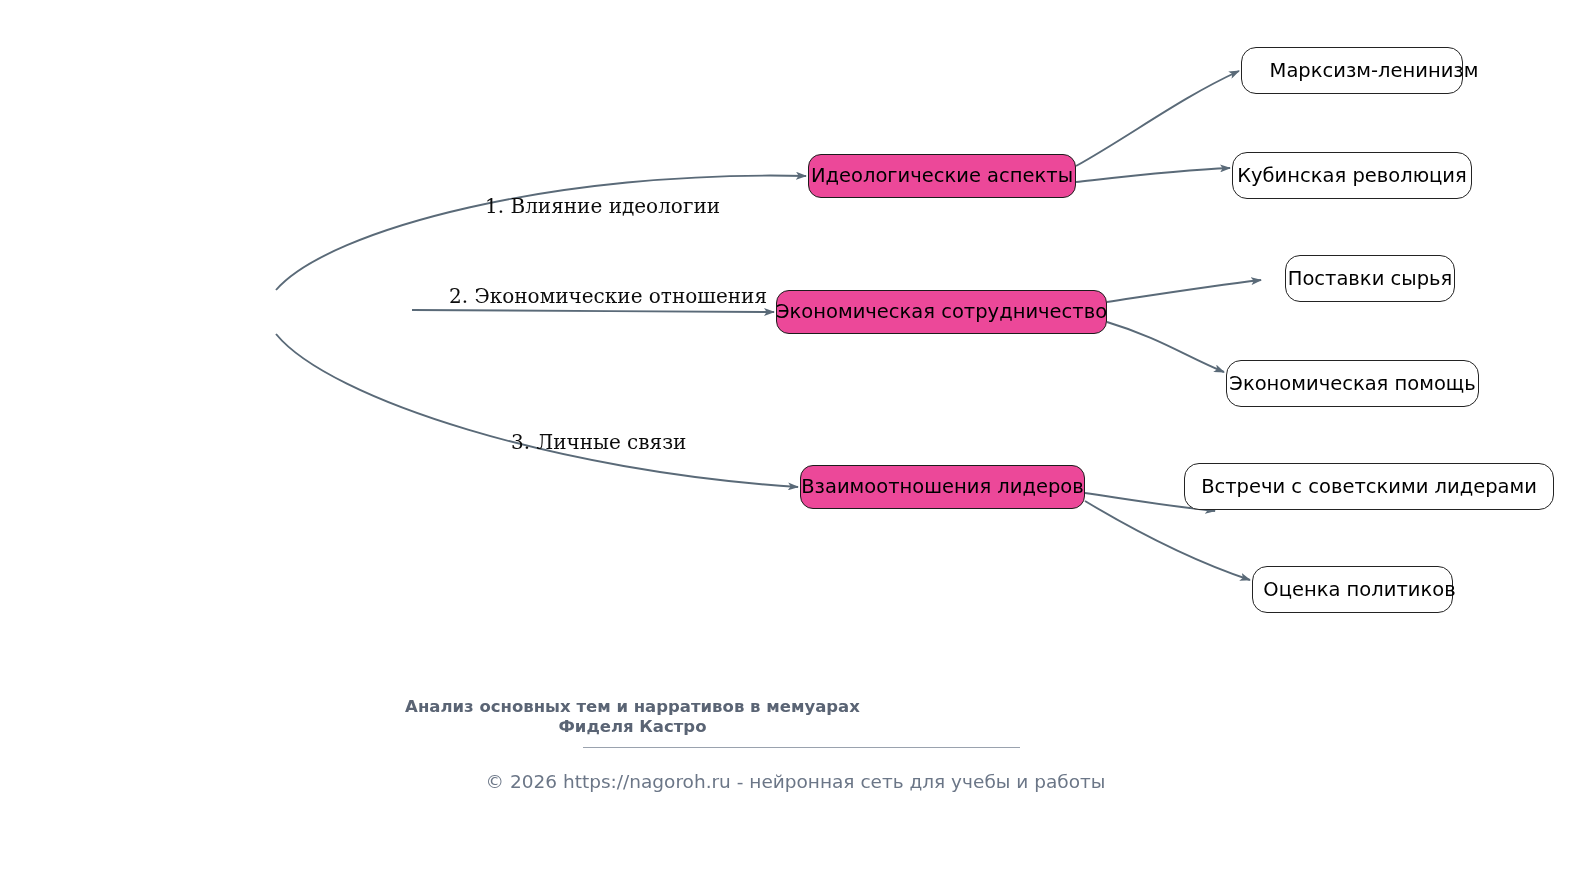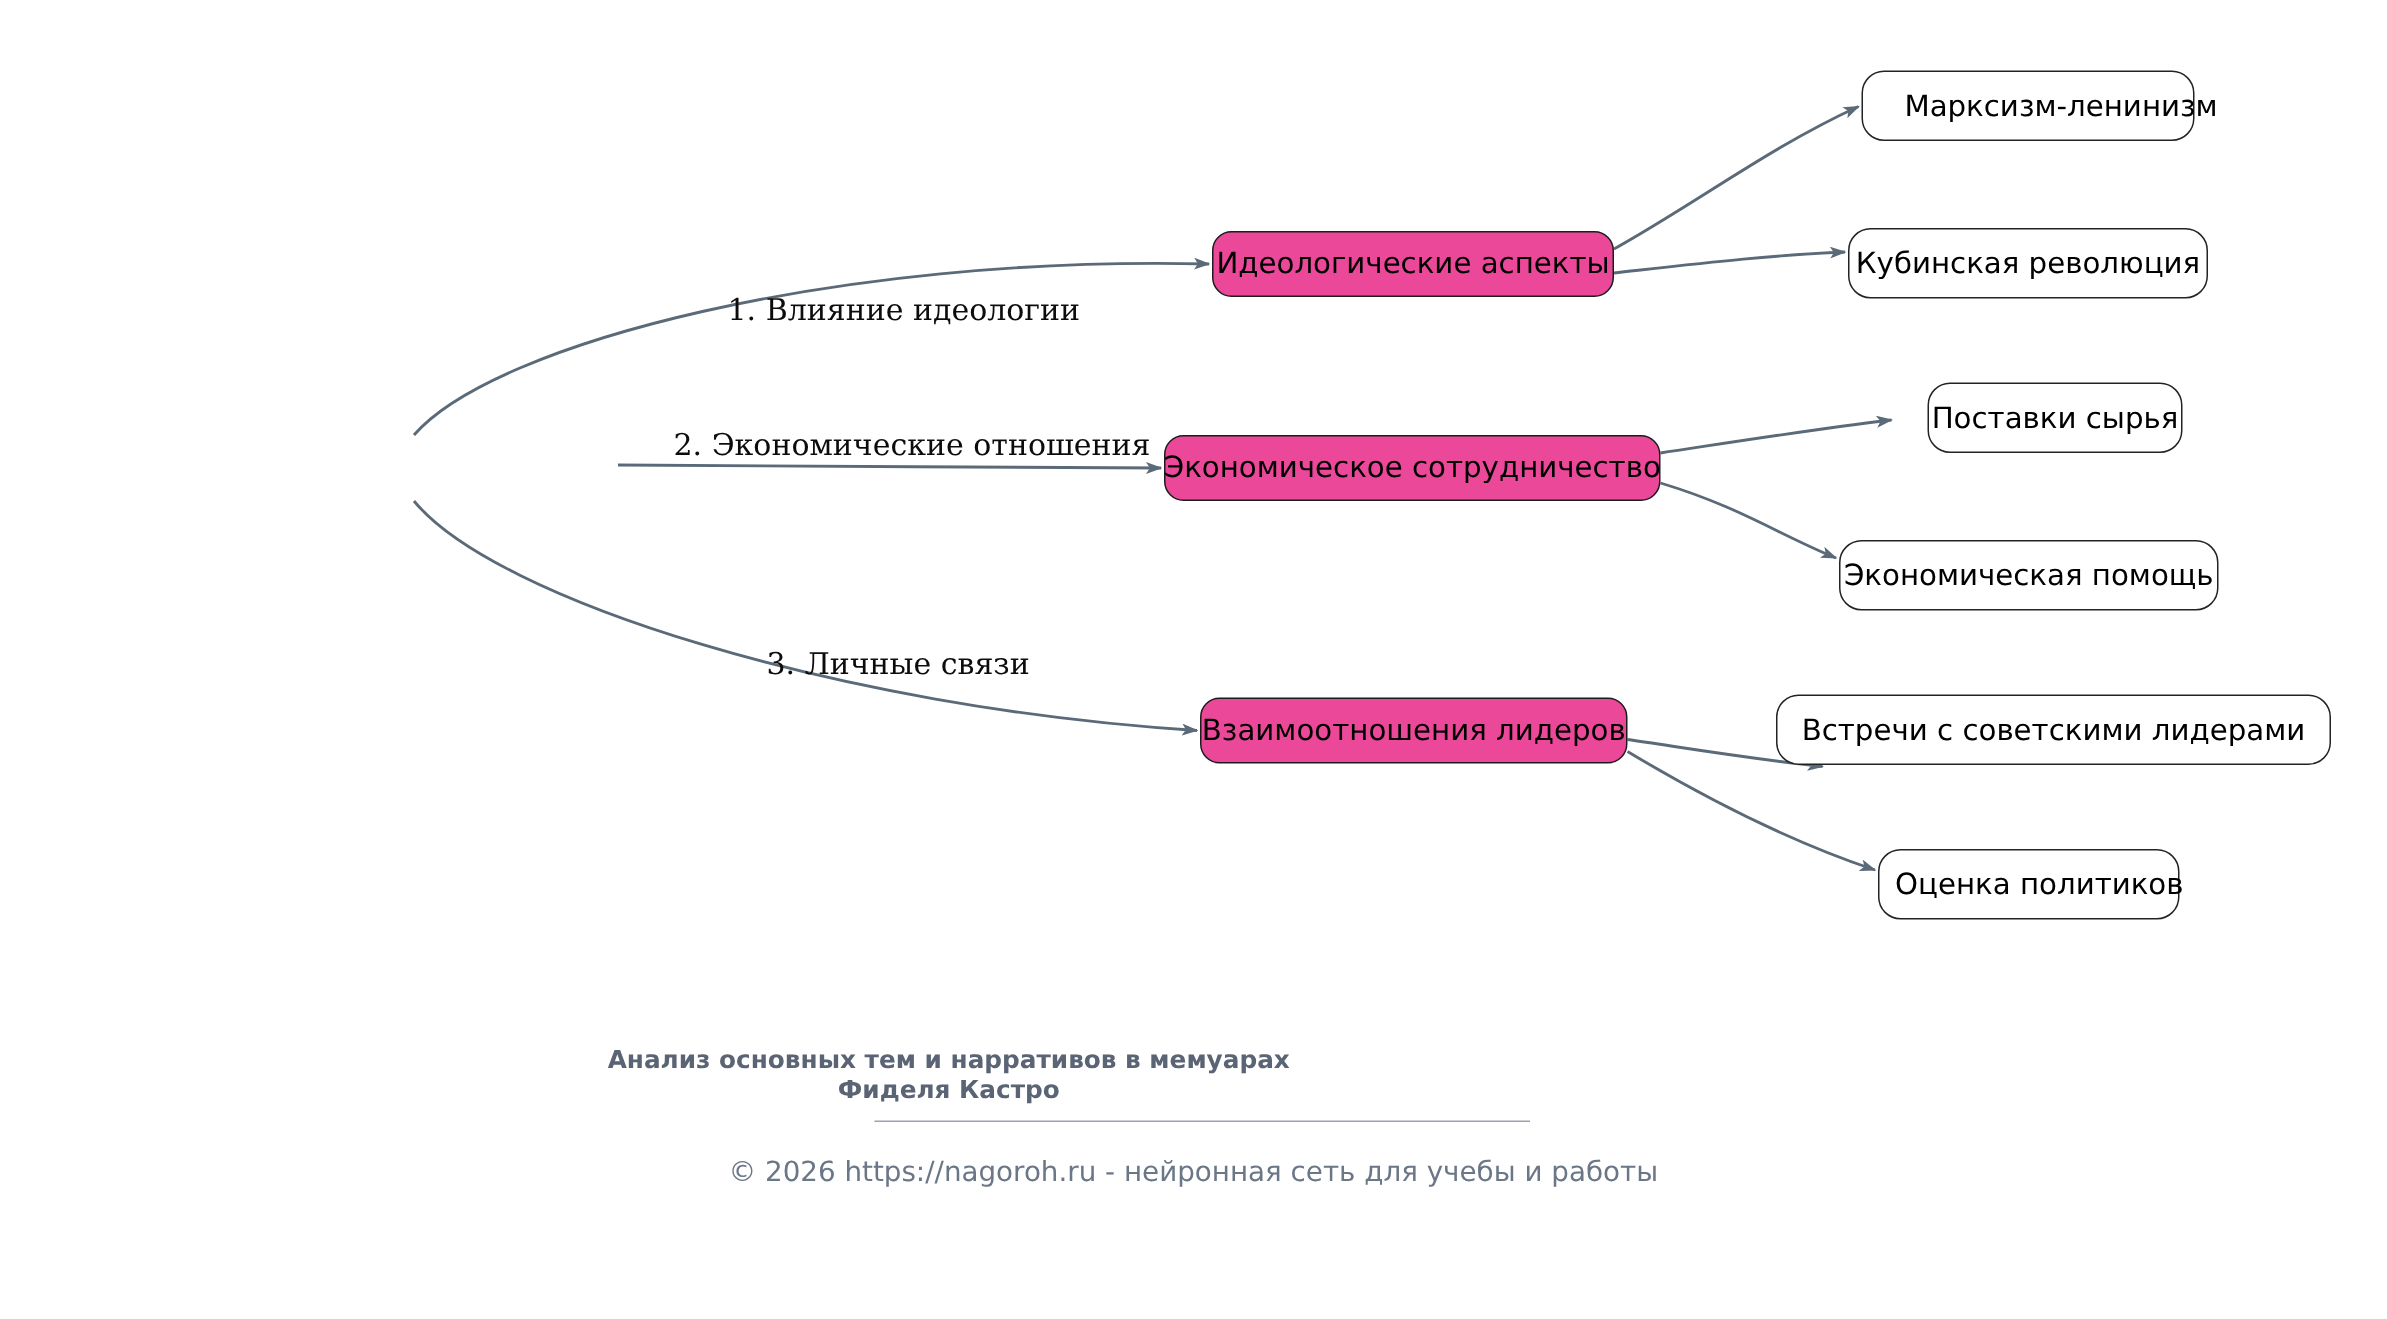--- a/index.html
+++ b/index.html
@@ -129,21 +129,21 @@
         <path d="M 1085 493 C 1120 498 1160 505 1215 511" marker-end="url(#arrowhead)"></path>
         <path d="M 1085 501 C 1130 528 1190 560 1250 580" marker-end="url(#arrowhead)"></path>
       </g>
   </svg>
 
 
   <div class="node node-branch" style="left: 808px; top: 154px; width: 268px; height: 44px;">
     <span>Идеологические аспекты</span>
   </div>
   <div class="node node-branch" style="left: 776px; top: 290px; width: 331px; height: 44px;">
-    <span>Экономическое сотрудничество</span>
+    <span>Экономическая сотрудничество</span>
   </div>
   <div class="node node-branch" style="left: 800px; top: 465px; width: 285px; height: 44px;">
     <span>Взаимоотношения лидеров</span>
   </div>
 
   <div class="node node-leaf" style="left: 1241px; top: 47px; width: 222px; height: 47px; padding-left: 44px;">
     <span>Марксизм-ленинизм</span>
   </div>
   <div class="node node-leaf" style="left: 1232px; top: 152px; width: 240px; height: 47px;">
     <span>Кубинская революция</span>

